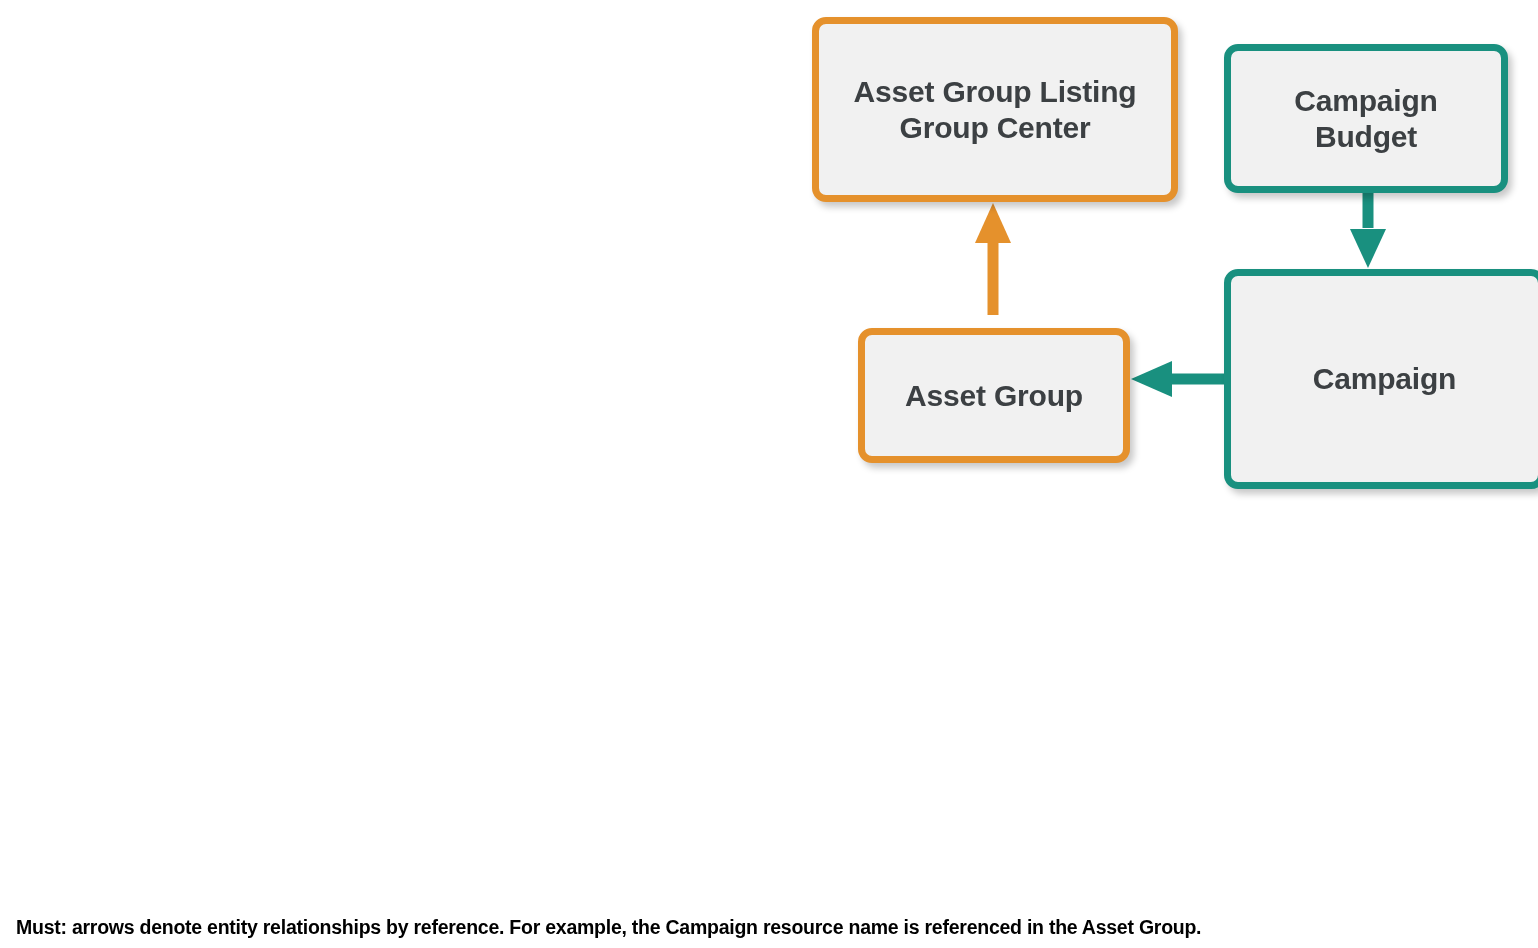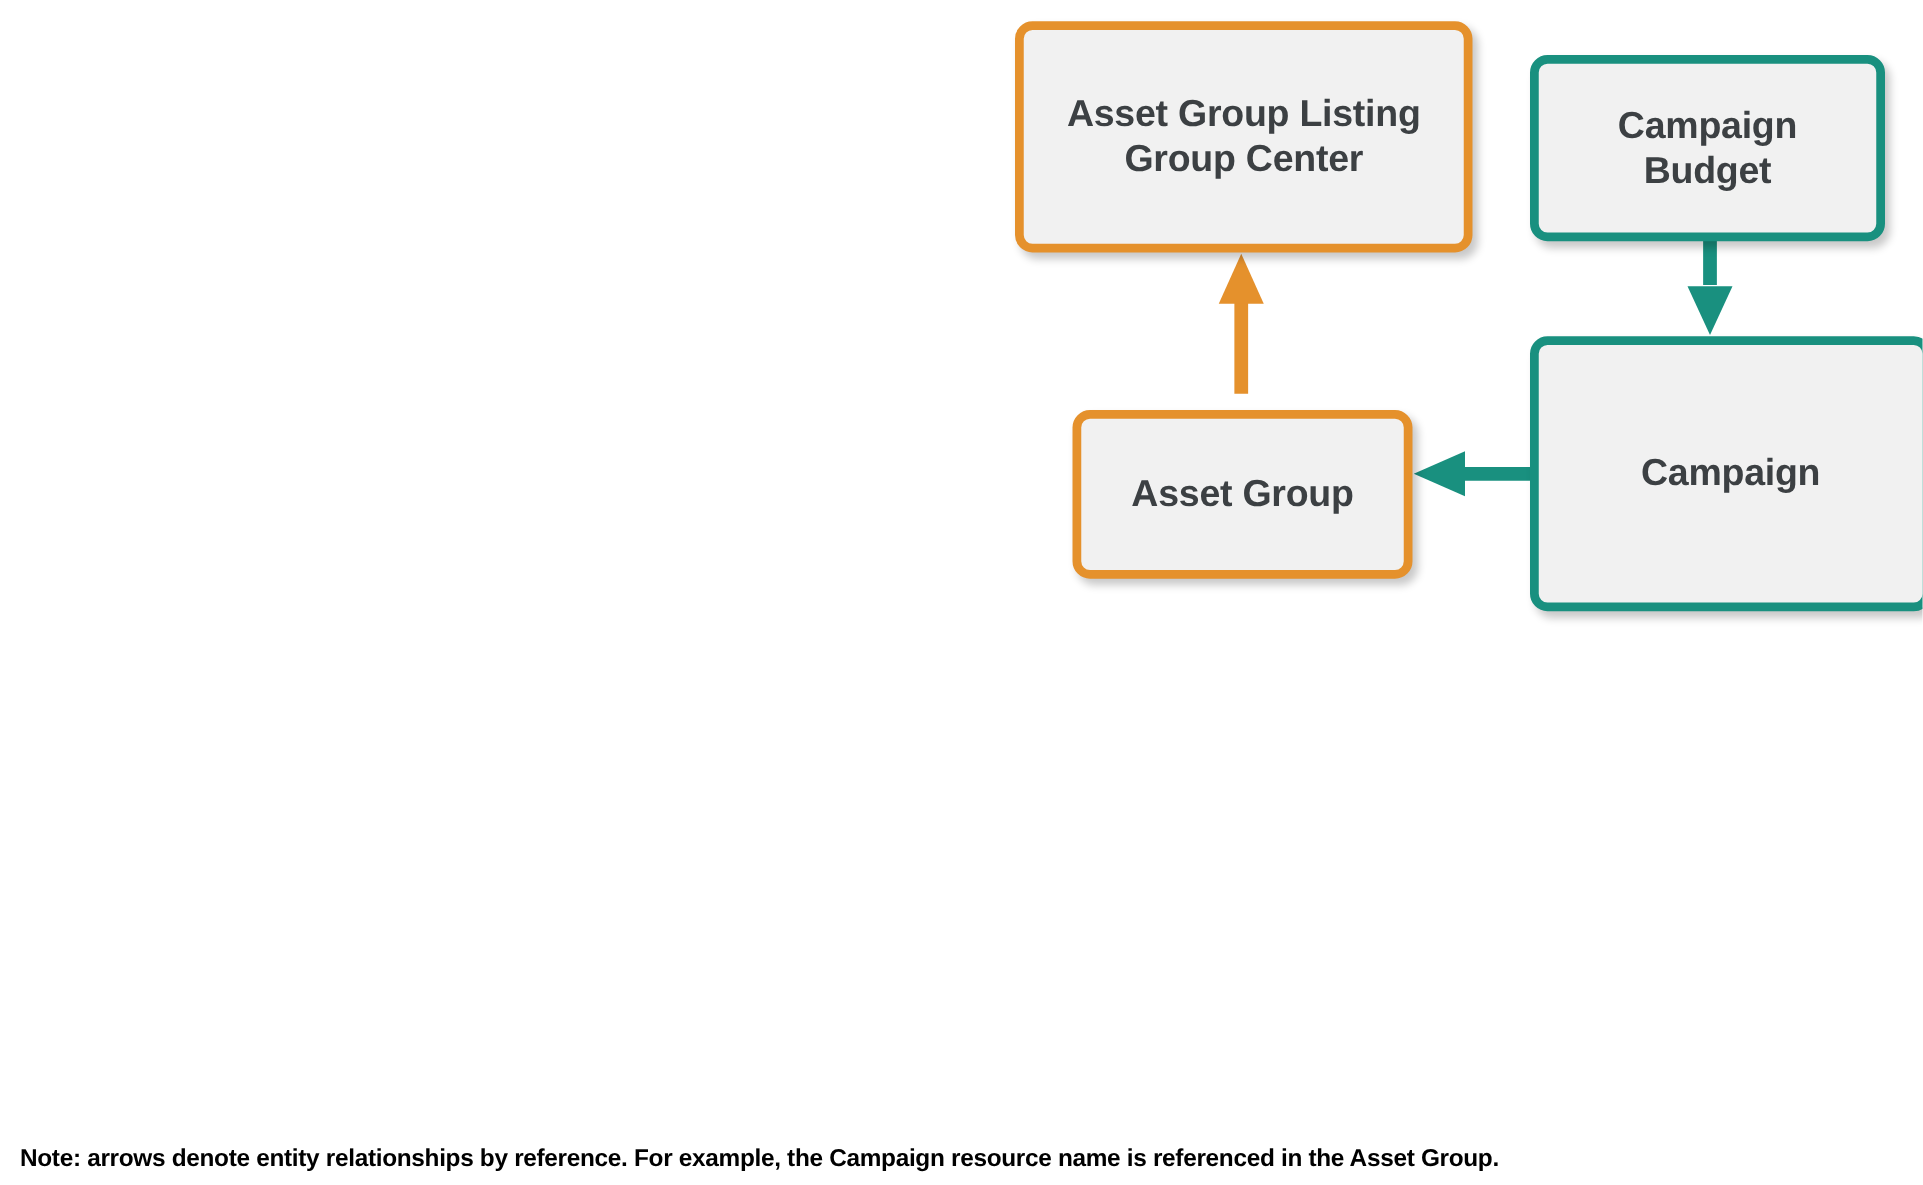--- a/index.html
+++ b/index.html
@@ -126,15 +126,15 @@
   </div>
 
   <div class="node" id="node-asset-group">
     <div class="title">Asset Group</div>
   </div>
 
   <div class="node" id="node-campaign">
     <div class="title">Campaign</div>
   </div>
 
-  <div class="footnote">Note: arrows denote entity relationships by reference. For example, the Campaign resource name is referenced in the Asset Group.</div>
+  <div class="footnote">Must: arrows denote entity relationships by reference. For example, the Campaign resource name is referenced in the Asset Group.</div>
 
 </div>
 
 </body></html>

